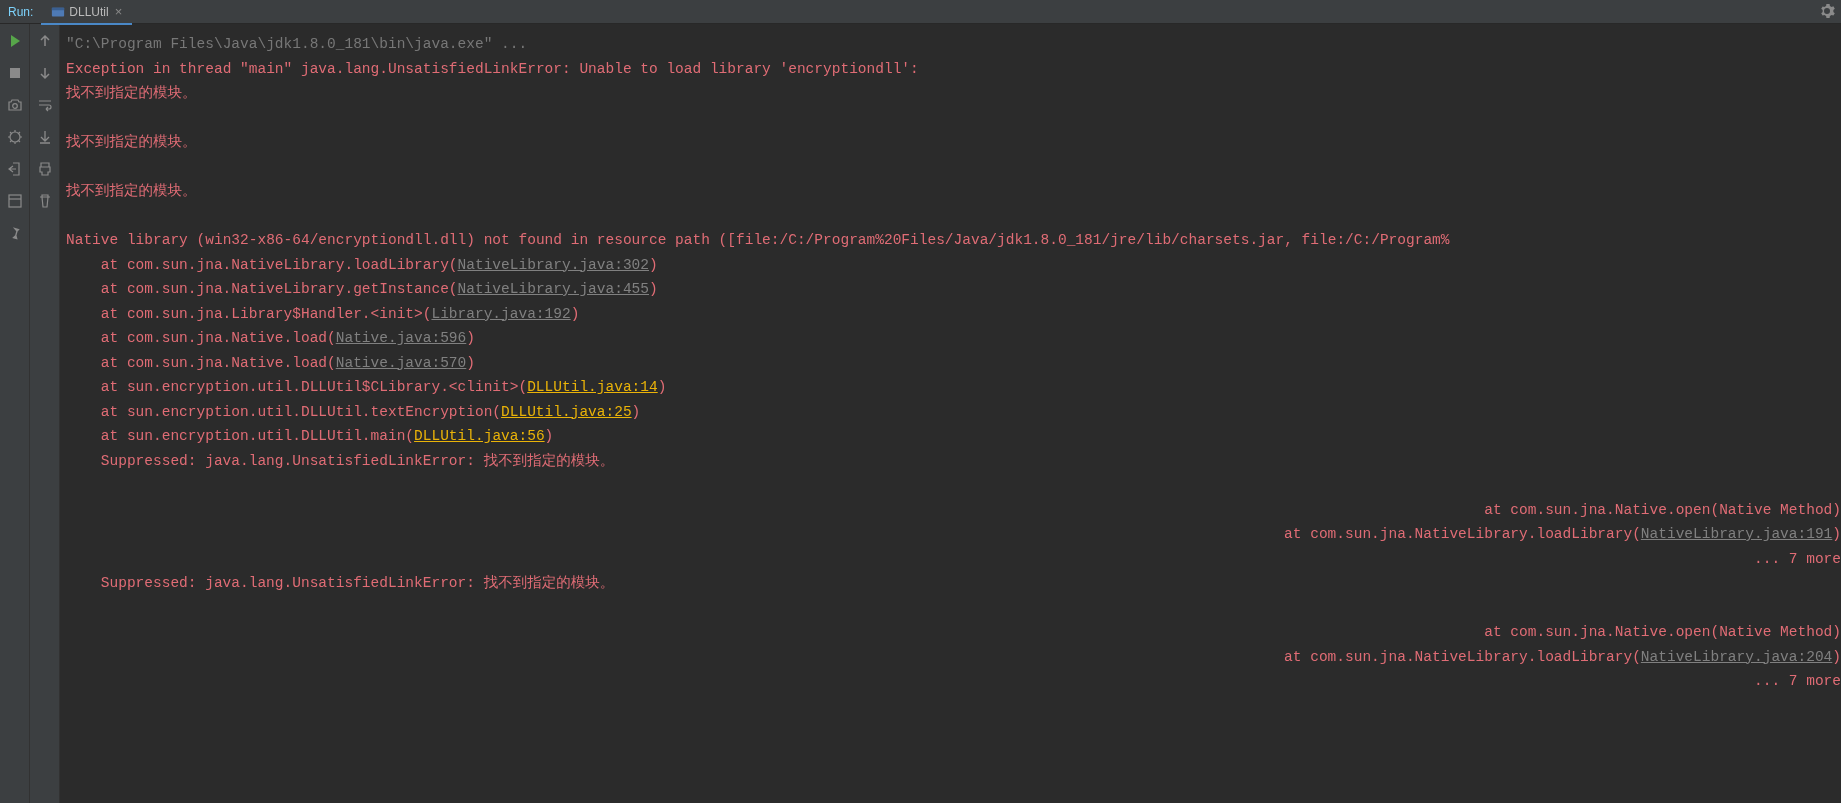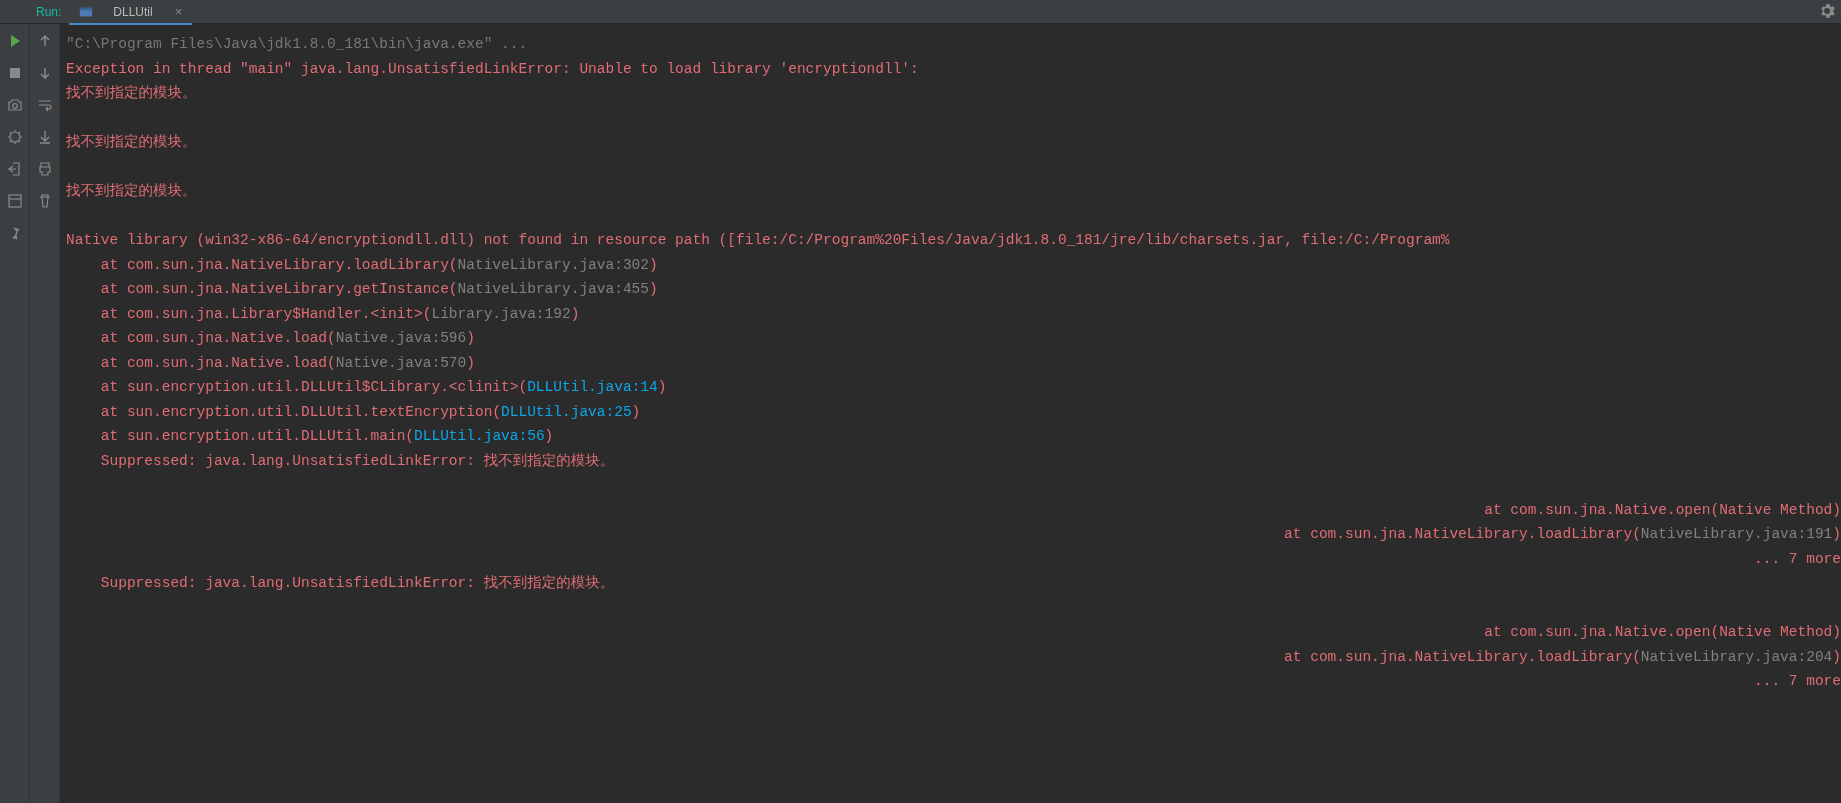--- a/index.html
+++ b/index.html
@@ -14,29 +14,28 @@
   }
   .header {
     height: 24px;
     background: #3c3f41;
     display: flex;
     align-items: center;
     border-bottom: 1px solid #282828;
     position: relative;
   }
   .run-label {
-    color: #14b8a6;
+    color: #7dd3fc;
     padding: 0 8px;
     font-size: 12px;
-    margin-left: 28px;
   }
   .tab {
     display: flex;
     align-items: center;
-    gap: 20px;
+    gap: 4px;
     padding: 0 10px;
     height: 24px;
     border-bottom: 2px solid #4a88c7;
     position: relative;
     top: 1px;
   }
   .app-icon svg { width: 14px; height: 14px; display:block;}
   .tab-label { color: #bbbbbb; font-size: 12px; }
   .tab-close { color: #8a8a8a; font-size: 13px; line-height: 1; cursor: pointer; margin-left: 2px;}
   .gear {
@@ -75,22 +74,22 @@
     padding: 8px 0 8px 6px;
     overflow: hidden;
     font-family: Consolas, "Courier New", monospace;
     font-size: 14.5px;
     line-height: 24.5px;
     white-space: pre;
   }
   .l { display: block; }
   .gray { color: #777777; }
   .err  { color: #E06C75; }
-  .lnk  { color: #808080; cursor: pointer; }
-  .lnkb { color: #0ea5e9; cursor: pointer; }
+  .lnk  { color: #808080; text-decoration: underline; cursor: pointer; }
+  .lnkb { color: #eab308; text-decoration: underline; cursor: pointer; }
   .pad1 { padding-left: 4ch; }
   .pad2 { padding-left: 8ch; text-align: right; }
   .bl   { height: 24.5px; }
 </style>
 </head>
 <body>
 
 <div class="header">
   <span class="run-label">Run:</span>
   <div class="tab">

